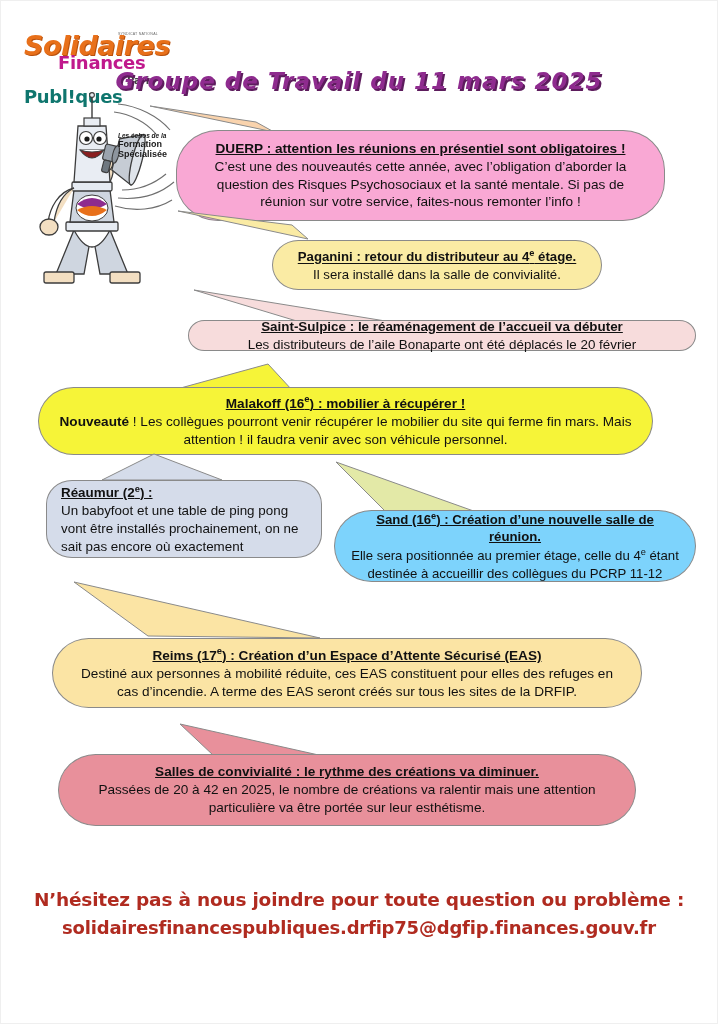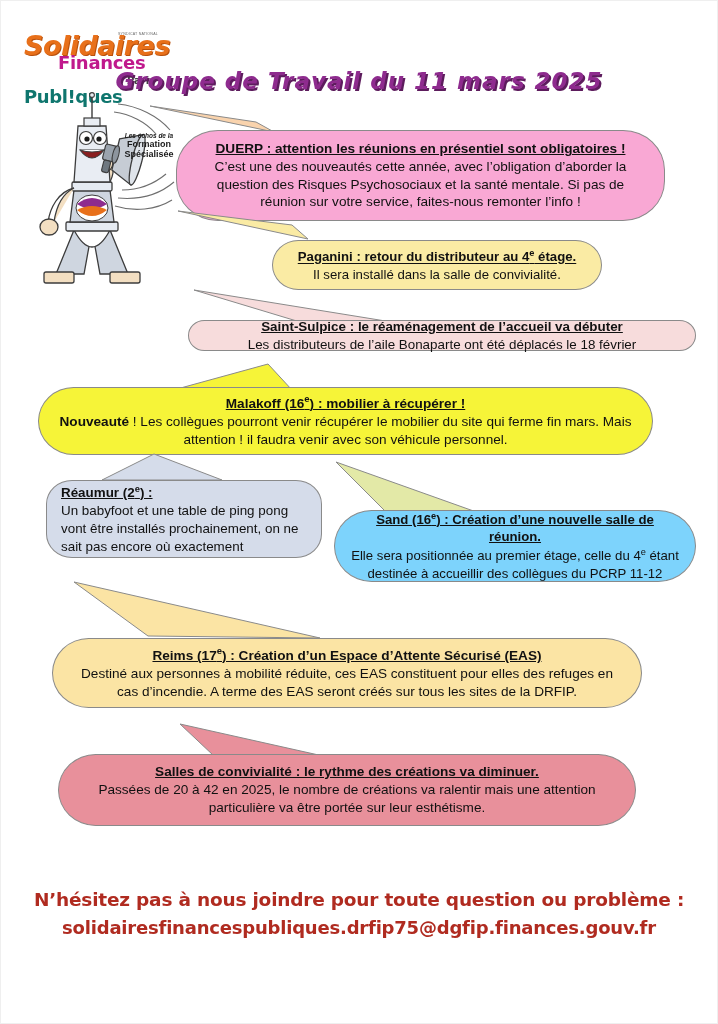--- a/index.html
+++ b/index.html
@@ -39,21 +39,21 @@
   .logo-paris{
     position:absolute;left:105px;top:45px;
     font-family:"DejaVu Sans",sans-serif;font-weight:bold;font-size:10px;
     color:#404040;
   }
 
   
   .mascot{position:absolute;left:0px;top:60px;width:160px;height:208px;}
   .echos{
     position:absolute;left:96px;top:42px;width:62px;
-    font-family:"Liberation Sans",sans-serif;color:#1a1a1a;line-height:1.12;text-align:center;
+    font-family:"Liberation Sans",sans-serif;color:#1a1a1a;line-height:1.12;
   }
   .echos .l1{font-size:6.5px;font-style:italic;font-weight:600;}
   .echos .l2{font-size:9px;font-weight:bold;}
   .echos .l3{font-size:9px;font-weight:bold;}
 
   
   .gw-title{
     position:absolute;left:0;top:68px;width:718px;text-align:center;
     font-family:"DejaVu Sans",sans-serif;font-weight:bold;font-style:italic;
     font-size:23px;letter-spacing:1px;color:#8E2B8E;
@@ -184,21 +184,21 @@
     <div class="bd">Il sera installé dans la salle de convivialité.</div>
   </div>
 
   <div class="tail" style="left:192px;top:288px;width:260px;height:40px;">
     <svg width="260" height="40">
         <polygon points="2,2 212,36 108,34" fill="#F7DCDC" stroke="#8a8a8a" stroke-width="1"></polygon>
       </svg>
   </div>
   <div class="bubble" id="b-stsulpice" style="left:188px;top:320px;width:508px;height:31px;background:#F7DCDC;padding:3px 18px;font-size:13.4px;line-height:1.32;">
     <div class="hd">Saint-Sulpice : le réaménagement de l’accueil va débuter</div>
-    <div class="bd">Les distributeurs de l’aile Bonaparte ont été déplacés le 18 février</div>
+    <div class="bd">Les distributeurs de l’aile Bonaparte ont été déplacés le 20 février</div>
   </div>
 
   <div class="tail" style="left:150px;top:362px;width:180px;height:34px;">
     <svg width="180" height="34">
         <polygon points="118,2 16,30 142,28" fill="#F6F438" stroke="#8a8a8a" stroke-width="1"></polygon>
       </svg>
   </div>
   <div class="bubble" id="b-malakoff" style="left:38px;top:387px;width:615px;height:68px;background:#F6F438;padding:3px 16px;font-size:13.6px;line-height:1.32;">
     <div class="hd">Malakoff (16<sup style="font-size:.7em">e</sup>) : mobilier à récupérer !</div>
     <div class="bd"><b>Nouveauté</b><span> ! Les collègues pourront venir récupérer le mobilier du site qui ferme fin mars. Mais attention ! il faudra venir avec son véhicule personnel.</span></div>

